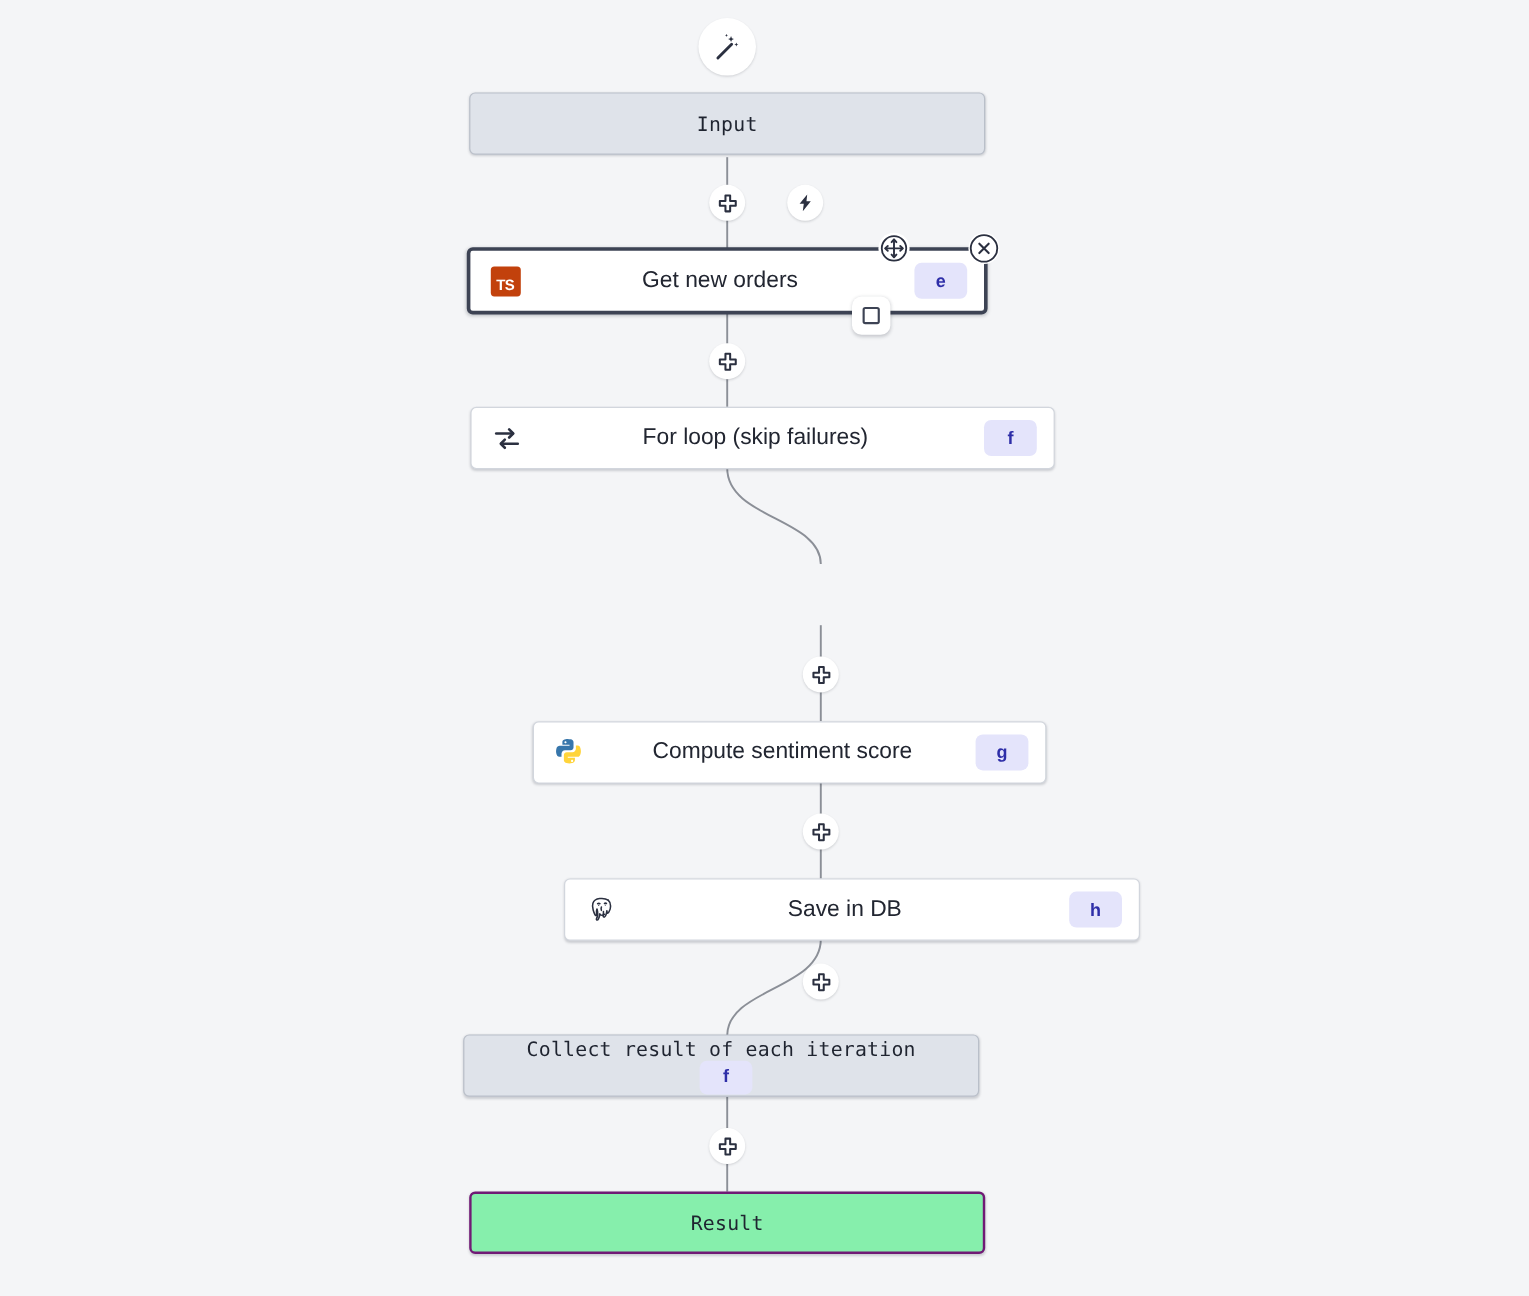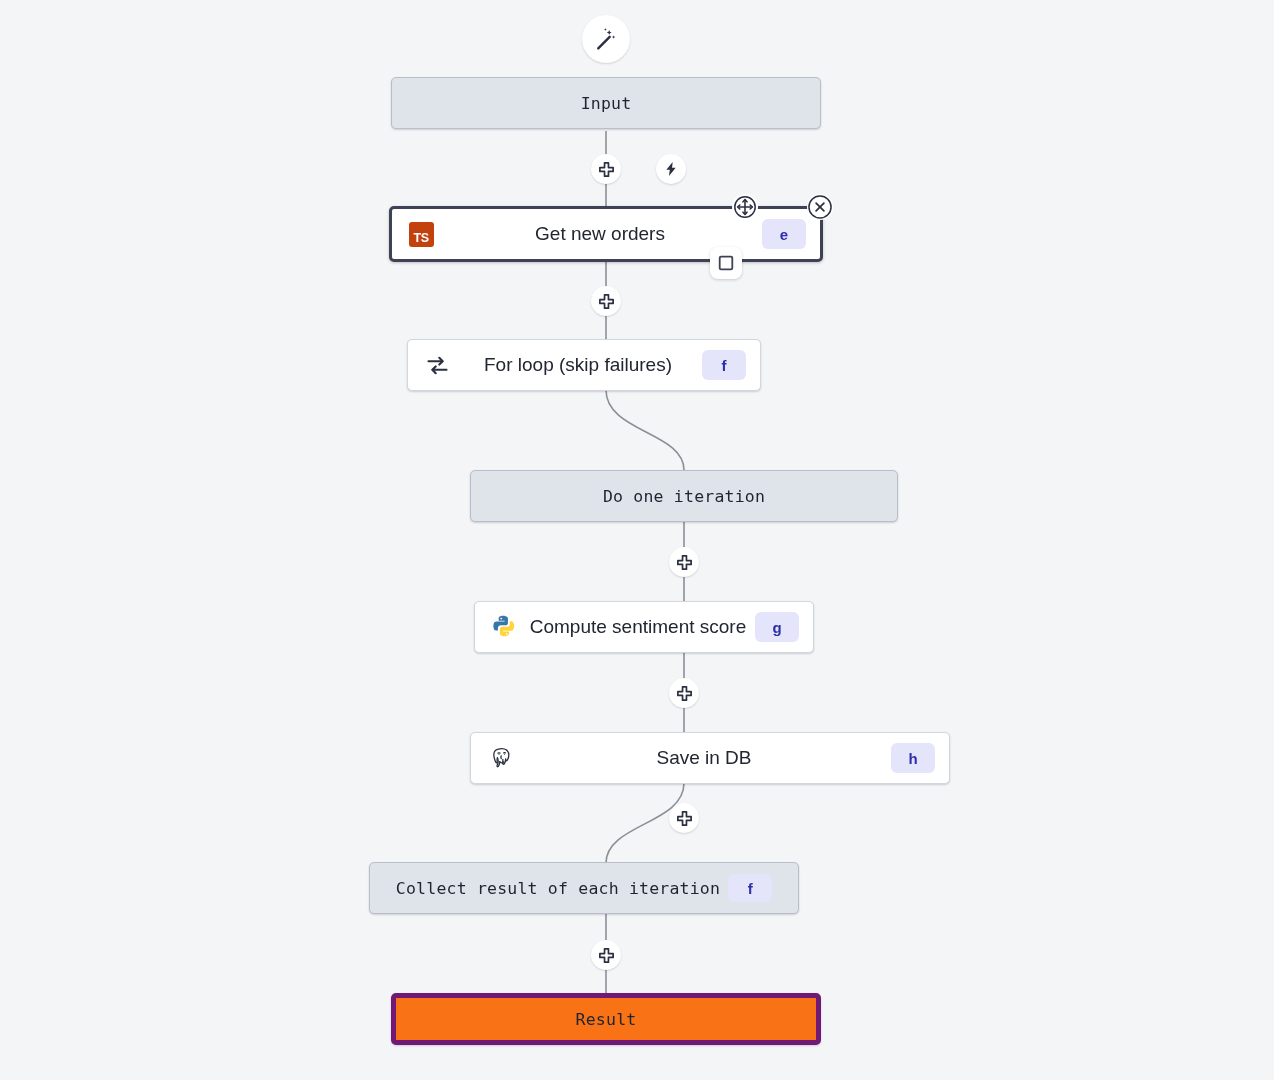--- a/index.html
+++ b/index.html
@@ -52,22 +52,22 @@
     border: 1px solid #b9bfc9;
     justify-content: center;
   }
   .node.system .node-title {
     font-family: "DejaVu Sans Mono", "Liberation Mono", monospace;
     font-size: 16.5px;
     color: #1f2430;
     letter-spacing: 0.2px;
   }
   .node.plain {
-    background: #f97316;
-    border: 5px solid #701a75;
+    background: #86efac;
+    border: 2px solid #701a75;
     justify-content: center;
   }
   .node.plain .node-title {
     font-family: "DejaVu Sans Mono", "Liberation Mono", monospace;
     font-size: 16.5px;
     color: #1f2430;
     letter-spacing: 0.2px;
   }
   .node.step {
     background: #ffffff;
@@ -263,46 +263,43 @@
       <rect x="3" y="3" width="14" height="14" rx="1.5" fill="none" stroke="#3d4354" stroke-width="2"></rect>
     </svg>
   </div>
 
   <div class="circle-btn add" style="left:591px; top:286px;">
     <svg width="17" height="17" viewBox="0 0 20 20">
       <path d="M7.7 2.2h4.6v5.5h5.5v4.6h-5.5v5.5H7.7v-5.5H2.2V7.7h5.5z" fill="none" stroke="#2b3040" stroke-width="2" stroke-linejoin="round"></path>
     </svg>
   </div>
 
-  <div class="node step" style="left:407px; top:339px; width:354px;justify-content:center;">
+  <div class="node step" style="left:392px; top:339px; width:487px;justify-content:center;">
     <span class="node-icon">
       <svg width="27" height="27" viewBox="0 0 24 24">
         <g fill="none" stroke="#2b3040" stroke-width="1.9" stroke-linecap="round" stroke-linejoin="round">
           <path d="M4 8.2h12.3"></path>
           <path d="M13.6 5.2l3 3-3 3"></path>
           <path d="M20 15.8H7.7"></path>
           <path d="M10.4 18.8l-3-3 3-3"></path>
         </g>
       </svg>
     </span>
     <span class="node-title">For loop (skip failures)</span>
     <span class="shortcut-badge">f</span>
   </div>
 
-  <div class="node system" style="left:470px; top:470px; width:428px;">
-    <span class="node-title">Do one iteration</span>
-  </div>
 
   <div class="circle-btn add" style="left:669px; top:547px;">
     <svg width="17" height="17" viewBox="0 0 20 20">
       <path d="M7.7 2.2h4.6v5.5h5.5v4.6h-5.5v5.5H7.7v-5.5H2.2V7.7h5.5z" fill="none" stroke="#2b3040" stroke-width="2" stroke-linejoin="round"></path>
     </svg>
   </div>
 
-  <div class="node step" style="left:474px; top:601px; width:340px;">
+  <div class="node step" style="left:444px; top:601px; width:428px;">
     <span class="node-icon">
       <svg width="27" height="27" viewBox="0 0 24 24">
         <path d="M11.9 1.6c-1.4 0-2.6.12-3.5.35-1.2.3-1.6 1-1.6 2.1v1.9h5.3v.72H4.9c-1.2 0-2.2.7-2.5 2-.35 1.5-.37 2.5 0 4.1.3 1.2.95 2 2.15 2h1.6v-2.2c0-1.35 1.2-2.55 2.6-2.55h4.2c1.15 0 2.1-.95 2.1-2.1V4.05c0-1.1-.95-1.95-2.1-2.15-.72-.13-1.5-.3-2.2-.3h-.85zM9.1 3.25c.43 0 .8.37.8.82 0 .44-.37.8-.8.8s-.8-.36-.8-.8c0-.45.37-.82.8-.82z" fill="#3776ab"></path>
         <path d="M16.8 6.67v2.15c0 1.4-1.2 2.6-2.6 2.6H10c-1.1 0-2.1.95-2.1 2.1v3.9c0 1.1.97 1.75 2.05 2.07 1.3.38 2.55.45 4.1 0 1.03-.3 2.05-.9 2.05-2.07v-1.9h-5.3v-.72h7.35c1.2 0 1.65-.85 2.07-2.1.43-1.3.4-2.55 0-4.12-.3-1.2-.87-2.1-2.07-2.1H16.8zM14 17.05c.44 0 .8.36.8.8 0 .45-.36.82-.8.82-.43 0-.8-.37-.8-.82 0-.44.37-.8.8-.8z" fill="#ffd43b"></path>
       </svg>
     </span>
     <span class="node-title">Compute sentiment score</span>
     <span class="shortcut-badge">g</span>
   </div>
 
@@ -332,21 +329,21 @@
     <span class="node-title">Save in DB</span>
     <span class="shortcut-badge">h</span>
   </div>
 
   <div class="circle-btn add" style="left:669px; top:803px;">
     <svg width="17" height="17" viewBox="0 0 20 20">
       <path d="M7.7 2.2h4.6v5.5h5.5v4.6h-5.5v5.5H7.7v-5.5H2.2V7.7h5.5z" fill="none" stroke="#2b3040" stroke-width="2" stroke-linejoin="round"></path>
     </svg>
   </div>
 
-  <div class="node system" style="left:369px; top:862px; width:430px;">
+  <div class="node system" style="left:386px; top:862px; width:430px;flex-direction:column;">
     <span class="node-title">Collect result of each iteration</span>
     <span class="shortcut-badge inline">f</span>
   </div>
 
   <div class="circle-btn add" style="left:591px; top:940px;">
     <svg width="17" height="17" viewBox="0 0 20 20">
       <path d="M7.7 2.2h4.6v5.5h5.5v4.6h-5.5v5.5H7.7v-5.5H2.2V7.7h5.5z" fill="none" stroke="#2b3040" stroke-width="2" stroke-linejoin="round"></path>
     </svg>
   </div>
 

